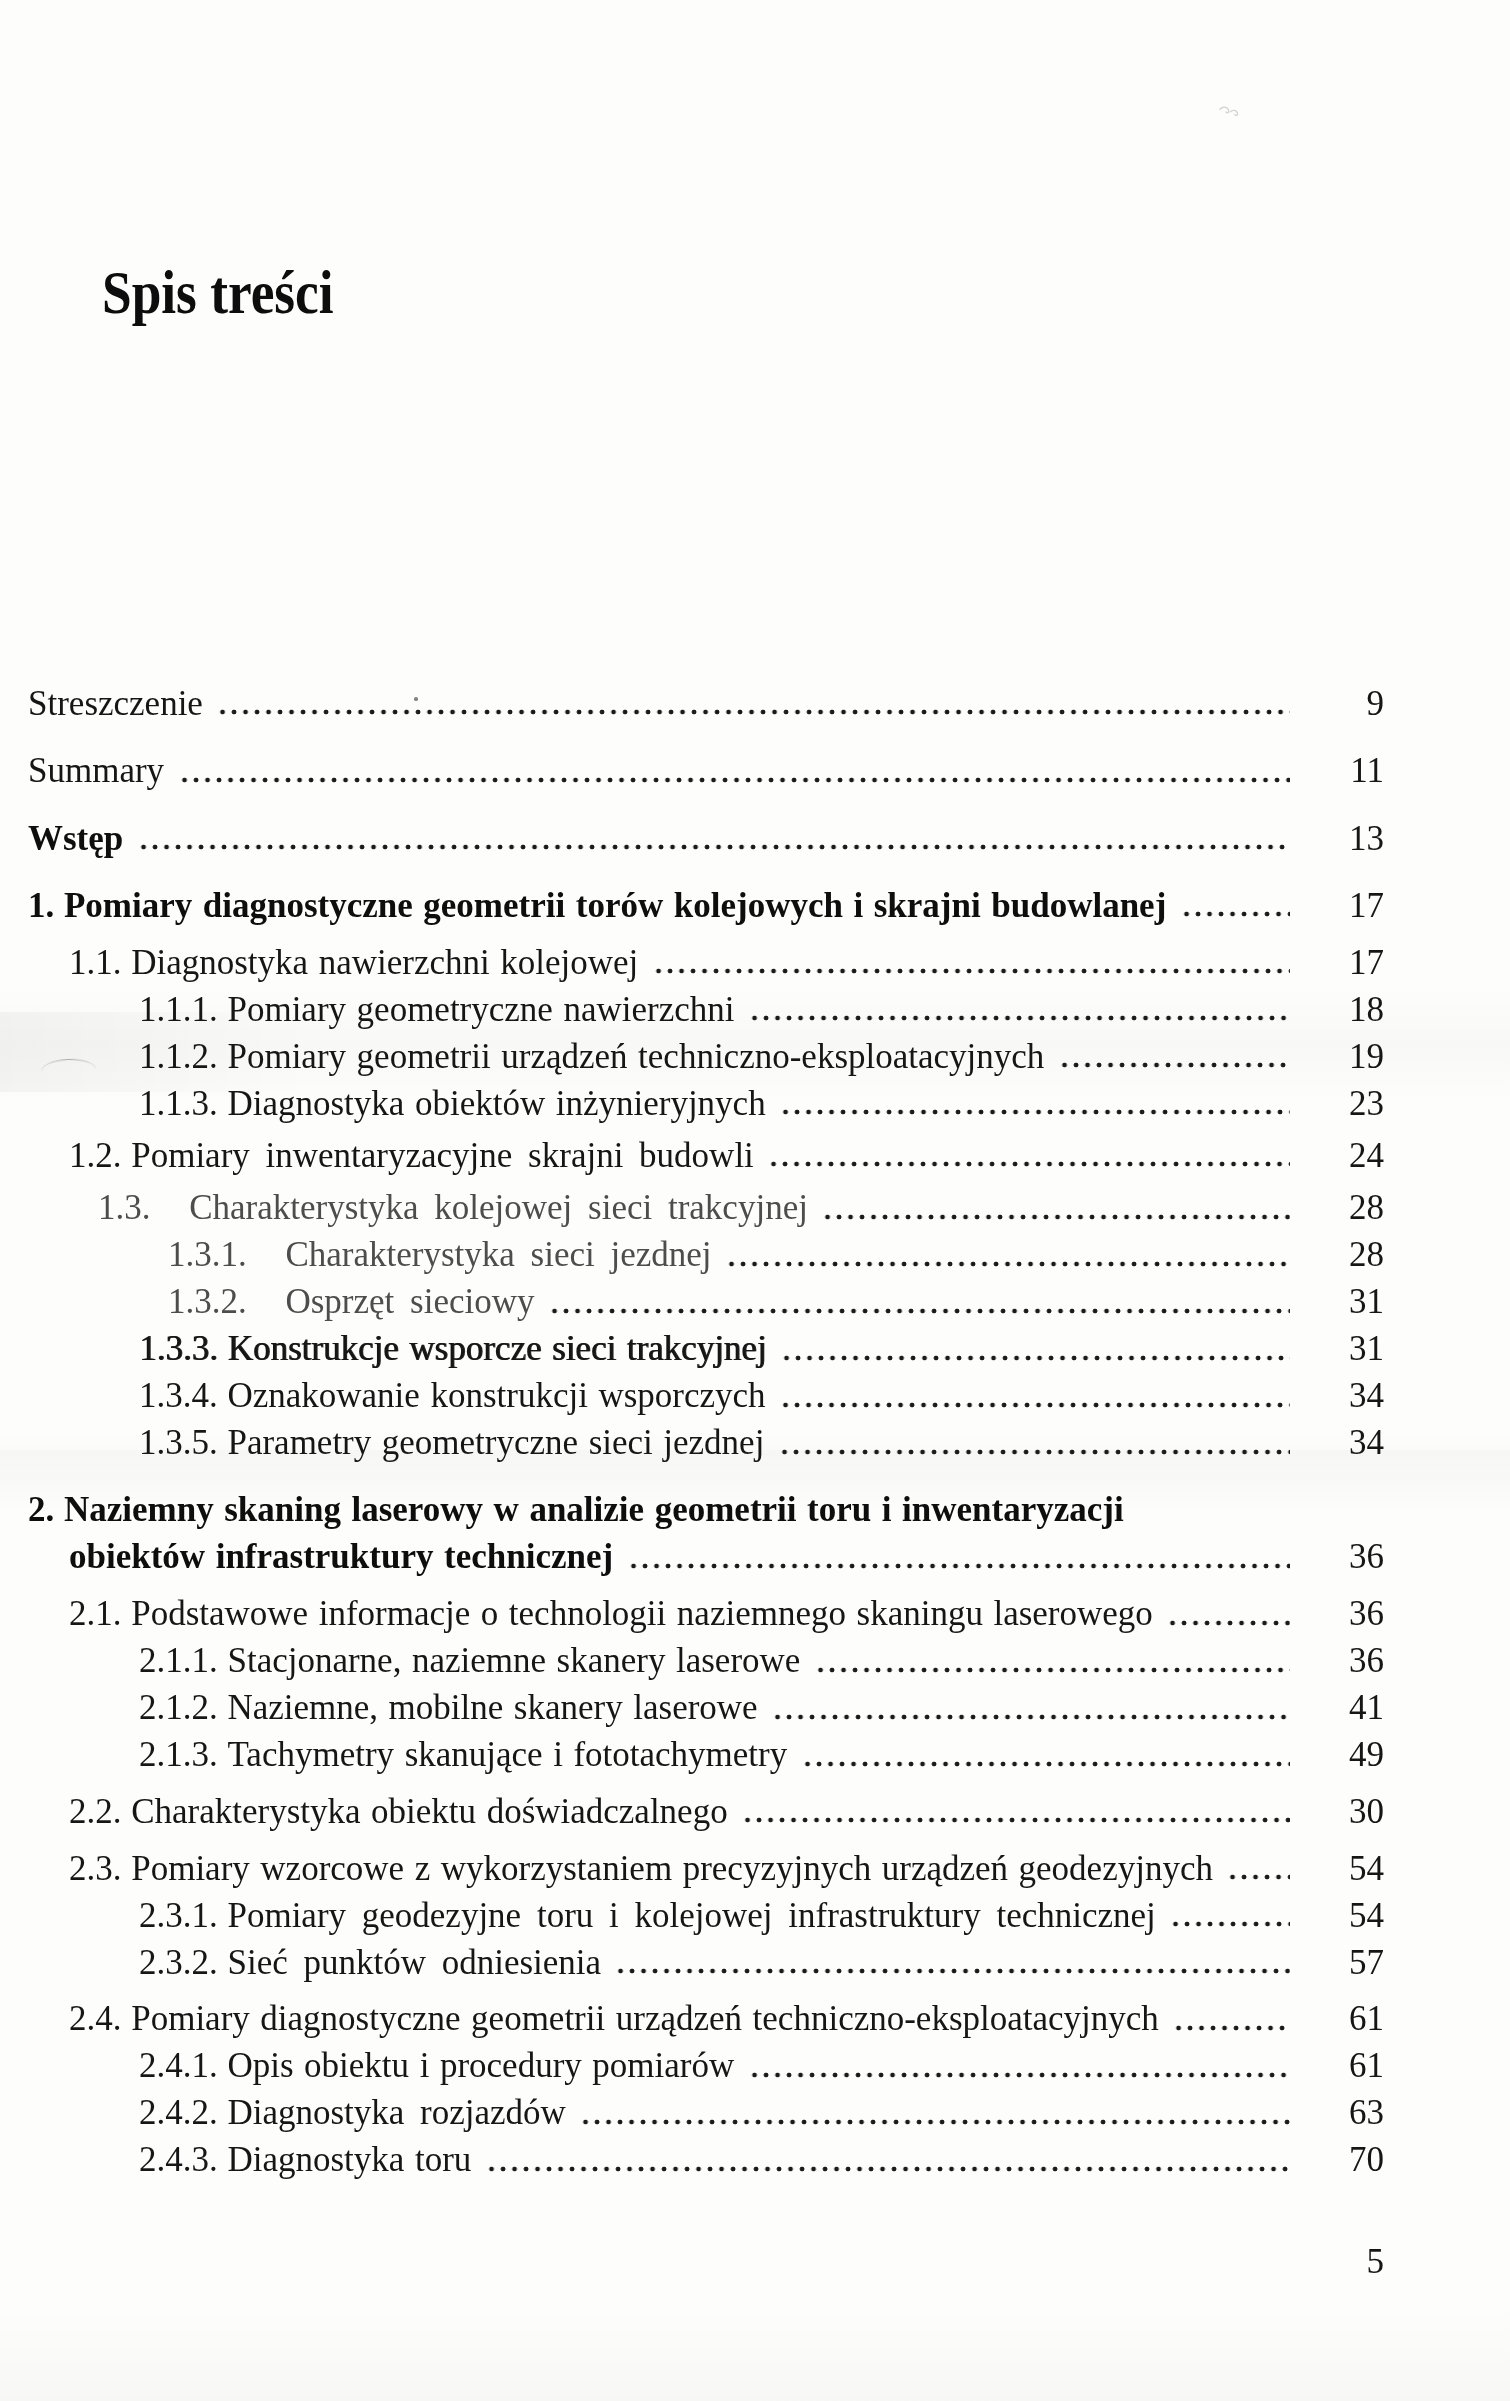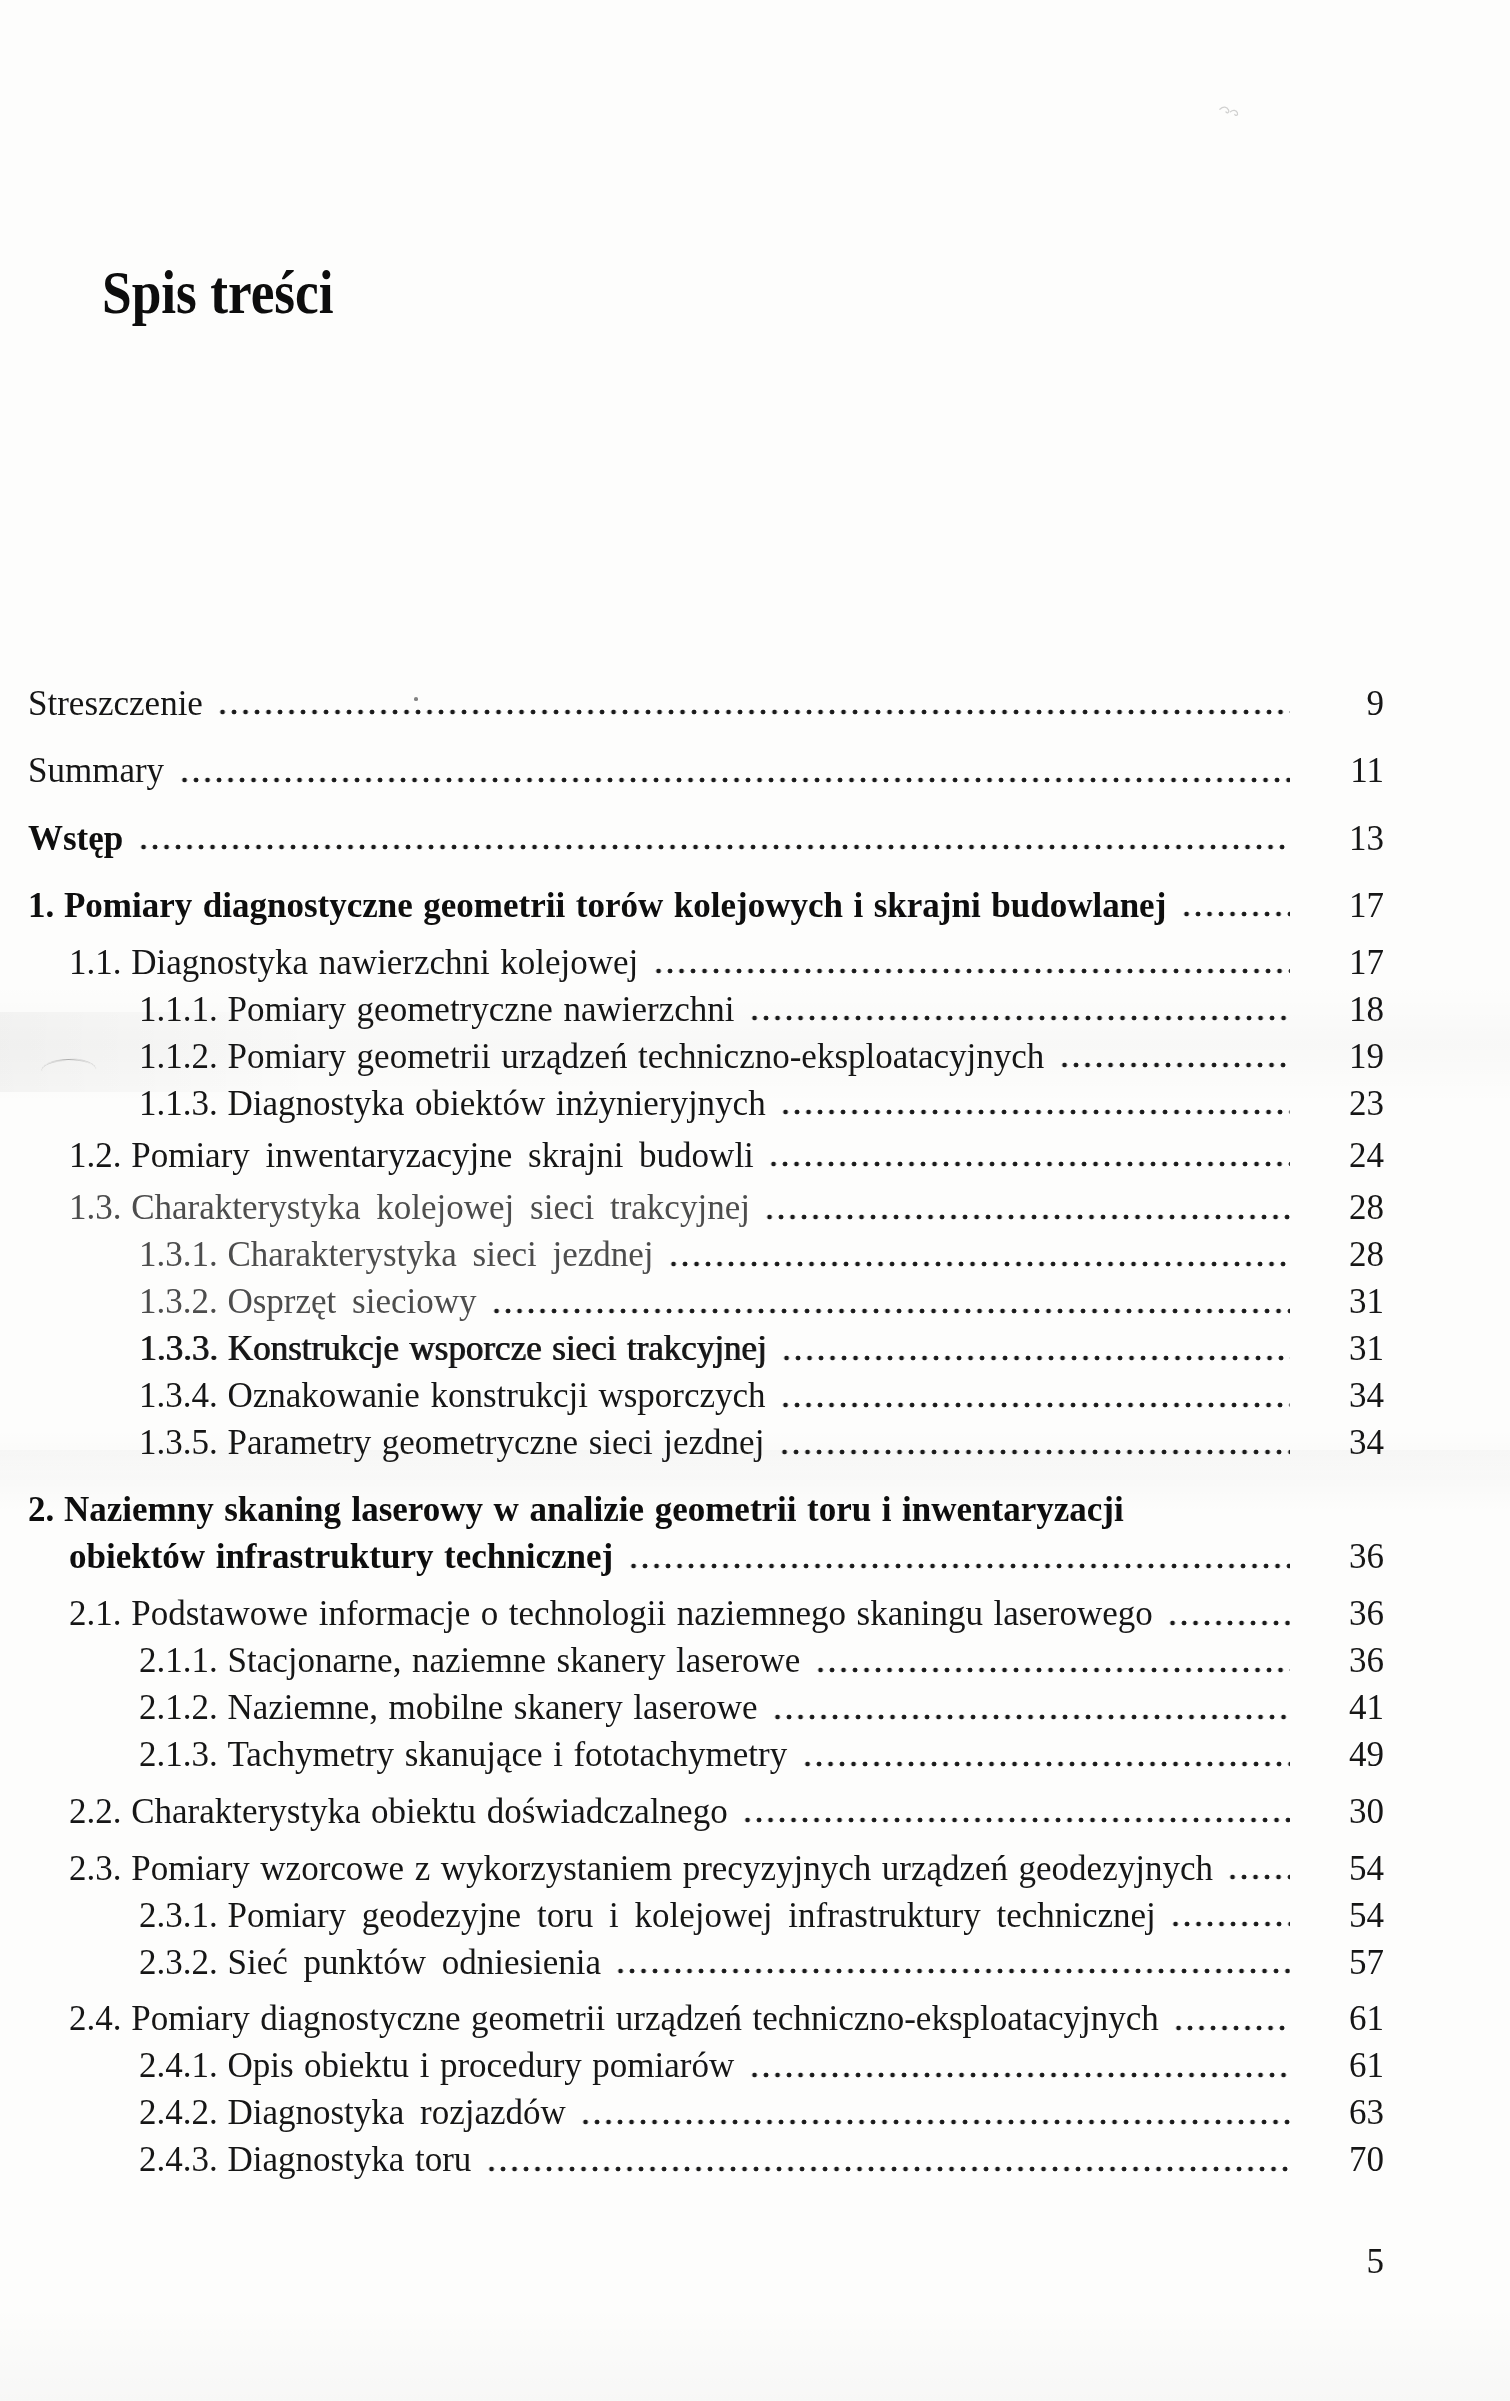--- a/index.html
+++ b/index.html
@@ -72,21 +72,21 @@
     flex: 0 0 85px;
     text-align: right;
     white-space: nowrap;
   }
   .row.lvl1 { padding-left: 41px; }
   .row.lvl2 { padding-left: 111px; }
   .row.g-sm { margin-top: 5.3px; }
   .row.g-md { margin-top: 9.7px; }
   .row.g-lg { margin-top: 20.3px; }
   .row.bold .num, .row.bold .t { font-weight: 700; color: #0e0e0e; text-align: right; }
-  .row.faded .num, .row.faded .t { color: #4d4d4d; filter: blur(0.5px); }
+  .row.faded .num, .row.faded .t { color: #4d4d4d; filter: blur(0.5px); margin-left: 29px; }
   .row.smear .num, .row.smear .t { text-shadow: 1px 0 0 #2a2a2a; }
   .row.wide { word-spacing: 7px; align-items: flex-end; }
   .row.noleader .leader { background: none; }
   .row.nopage .pg { visibility: hidden; }
   #folio-row {
     display: flex; justify-content: flex-end;
     margin-top: 55px;
     font-size: 35px; line-height: 47px;
   }
   #folio-row .pg { flex: 0 0 88px; text-align: right; }

